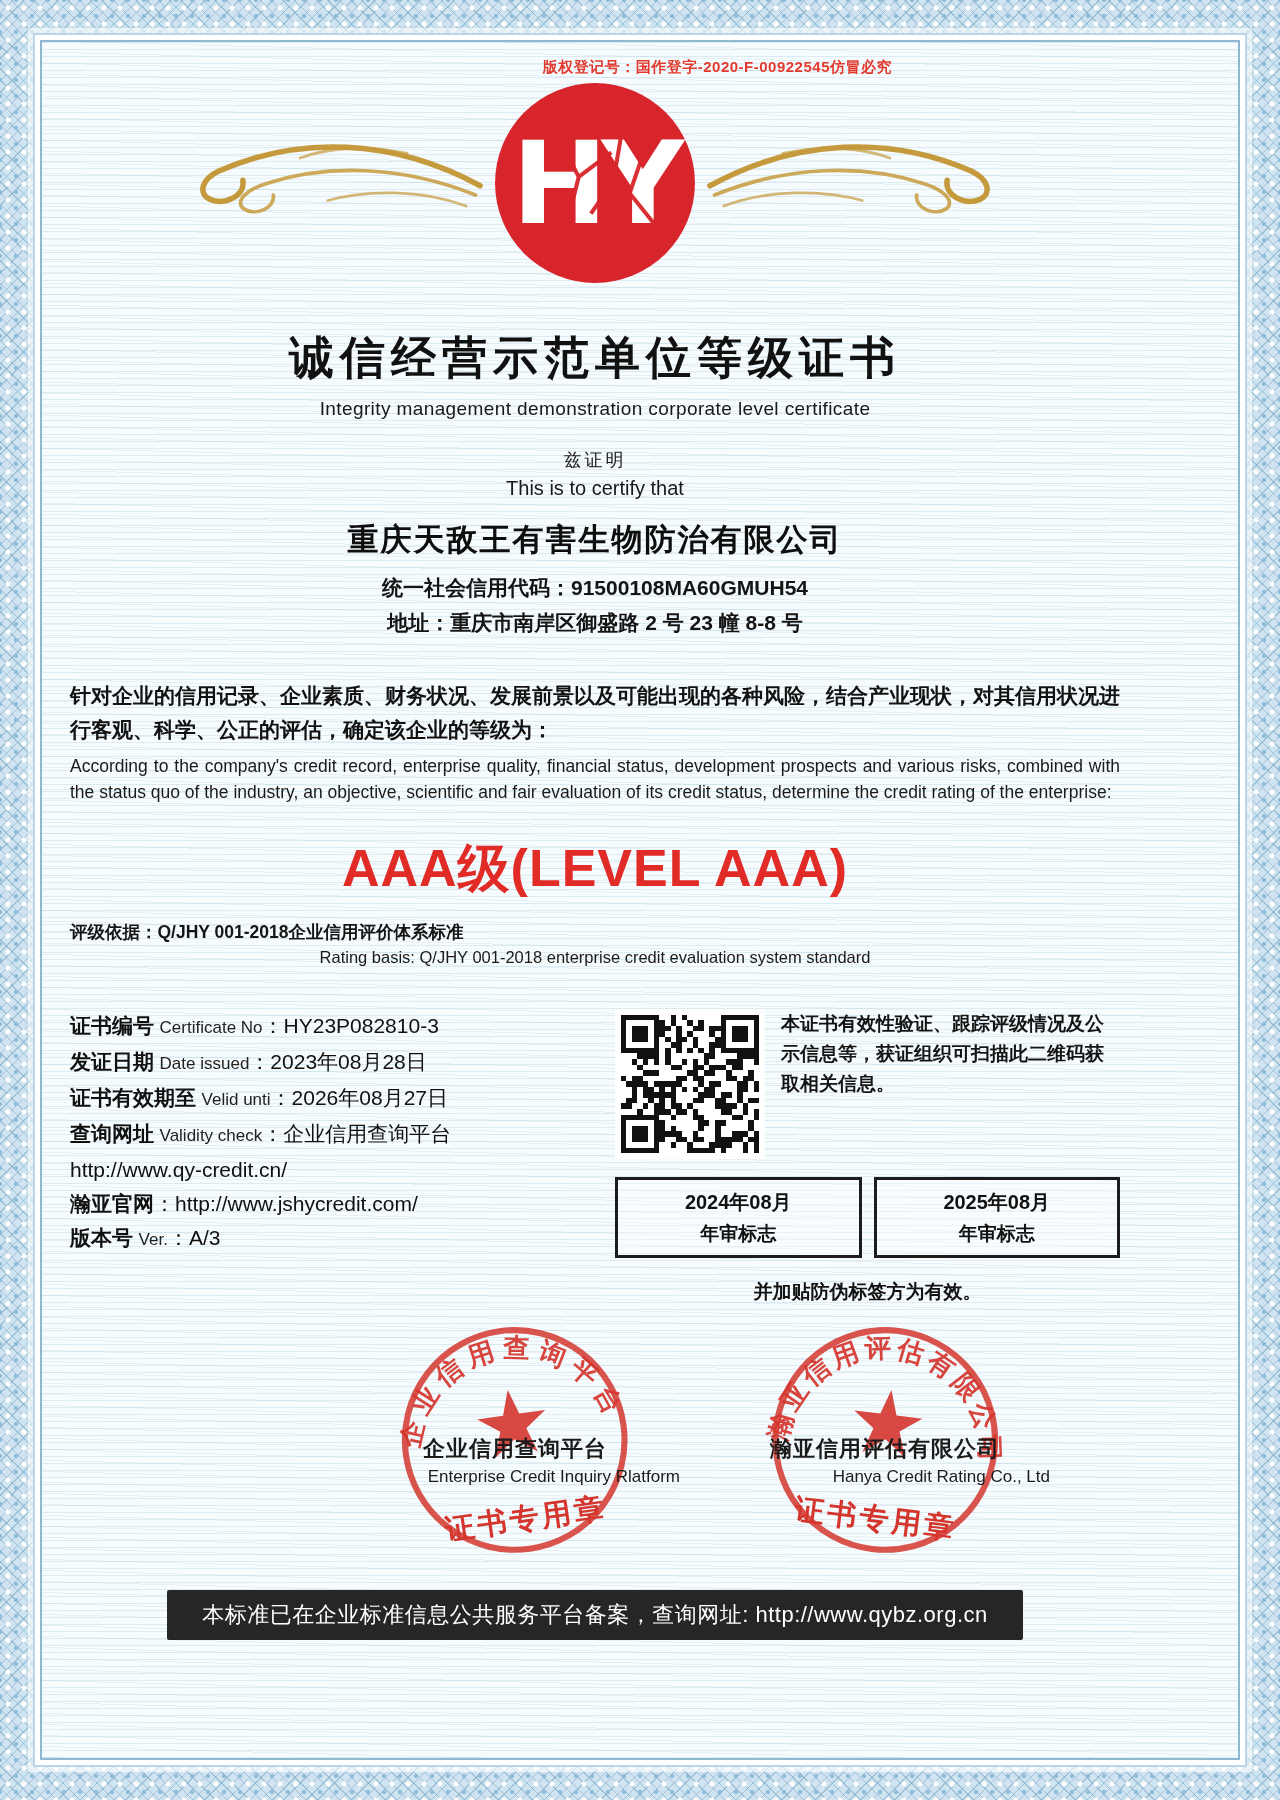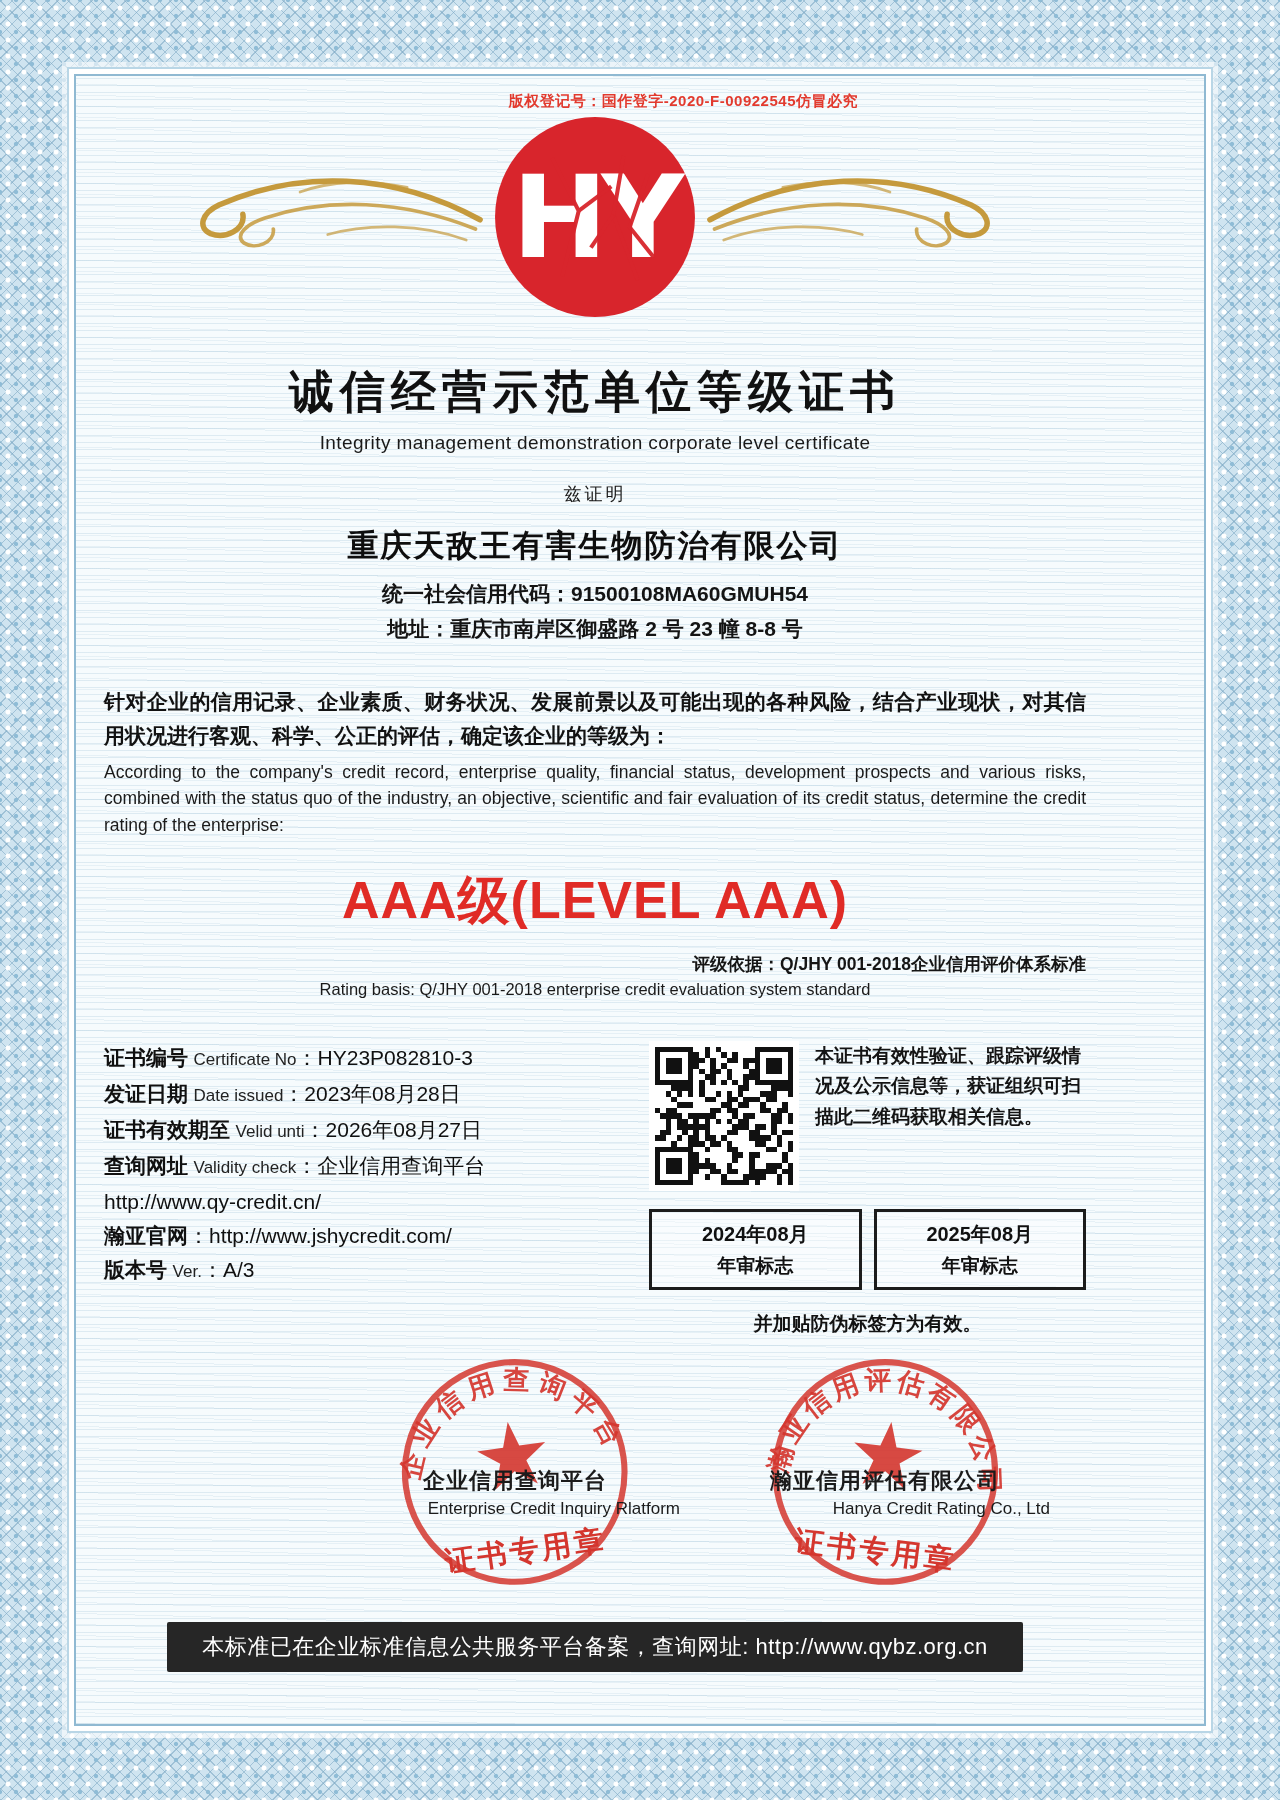--- a/index.html
+++ b/index.html
@@ -1,20 +1,20 @@
 <!DOCTYPE html>
 <html><head>
 <meta charset="utf-8">
 <style>
   html,body{margin:0;padding:0;}
   body{width:1280px;font-family:"Liberation Sans","DejaVu Sans",sans-serif;color:#1d1d1f;background:#e8f1f7;}
 
   
   .page{
-    position:relative;width:1280px;height:1800px;box-sizing:border-box;padding:74px;
+    position:relative;width:1280px;height:1800px;box-sizing:border-box;padding:40px;
     background-color:#cfe4f0;
     background-image:
       radial-gradient(circle,#ffffff 0 2px,rgba(0,0,0,0) 3px),
       radial-gradient(circle,#8fbcd6 0 1.6px,rgba(0,0,0,0) 2.6px),
       repeating-linear-gradient(45deg,rgba(122,166,194,.55) 0 1px,rgba(0,0,0,0) 1px 8px),
       repeating-linear-gradient(-45deg,rgba(122,166,194,.55) 0 1px,rgba(0,0,0,0) 1px 8px);
     background-size:16px 16px,16px 16px,auto,auto;
     background-position:0 0,8px 8px,0 0,0 0;
     overflow:hidden;
   }
@@ -43,21 +43,21 @@
   .certify-en{margin-top:5px;text-align:center;font-size:20px;color:#191919;}
   .company{margin-top:19px;text-align:center;font-size:31px;font-weight:bold;letter-spacing:2px;color:#0e0e0e;}
   .code-line{margin-top:13px;text-align:center;font-size:21px;font-weight:bold;color:#141414;}
   .addr-line{margin-top:7px;text-align:center;font-size:21px;font-weight:bold;color:#141414;}
 
   .para{margin-top:42px;}
   .para-cn{font-size:21px;font-weight:bold;line-height:1.62;color:#121212;text-align:justify;}
   .para-en{margin-top:6px;font-size:17.5px;line-height:1.5;color:#1a1a1a;text-align:justify;}
 
   .level{margin-top:28px;text-align:center;font-size:52px;font-weight:bold;color:#e02b26;letter-spacing:1px;}
-  .basis-cn{margin-top:16px;text-align:right;font-size:17.5px;font-weight:bold;color:#151515;}
+  .basis-cn{margin-top:16px;text-align:left;font-size:17.5px;font-weight:bold;color:#151515;}
   .basis-en{margin-top:4px;text-align:center;font-size:16.5px;color:#1a1a1a;}
 
   
   .details{display:flex;margin-top:42px;}
   .d-left{flex:0 0 545px;}
   .d-line{font-size:20px;line-height:34px;color:#101010;white-space:nowrap;}
   .d-line .lab-cn{font-weight:bold;font-size:21px;}
   .d-line .lab-en{font-size:17px;color:#222;}
   .d-line .val{font-size:21px;}
   .d-right{flex:1;}
@@ -120,20 +120,21 @@
           <path d="M300,90 C252,72 192,72 150,84" stroke-width="3" opacity=".7"></path>
           <path d="M120,38 C152,26 194,24 236,33" stroke-width="3" opacity=".7"></path>
         </g>
       </svg>
     </div>
 
     <div class="title-cn">诚信经营示范单位等级证书</div>
     <div class="title-en">Integrity management demonstration corporate level certificate</div>
 
     <div class="certify-cn">兹证明</div>
+    <div class="certify-en">This is to certify that</div>
 
     <div class="company">重庆天敌王有害生物防治有限公司</div>
     <div class="code-line">统一社会信用代码：91500108MA60GMUH54</div>
     <div class="addr-line">地址：重庆市南岸区御盛路 2 号 23 幢 8-8 号</div>
 
     <div class="para">
       <div class="para-cn">针对企业的信用记录、企业素质、财务状况、发展前景以及可能出现的各种风险，结合产业现状，对其信用状况进行客观、科学、公正的评估，确定该企业的等级为：</div>
       <div class="para-en">According to the company's credit record, enterprise quality, financial status, development prospects and various risks, combined with the status quo of the industry, an objective, scientific and fair evaluation of its credit status, determine the credit rating of the enterprise:</div>
     </div>
 

